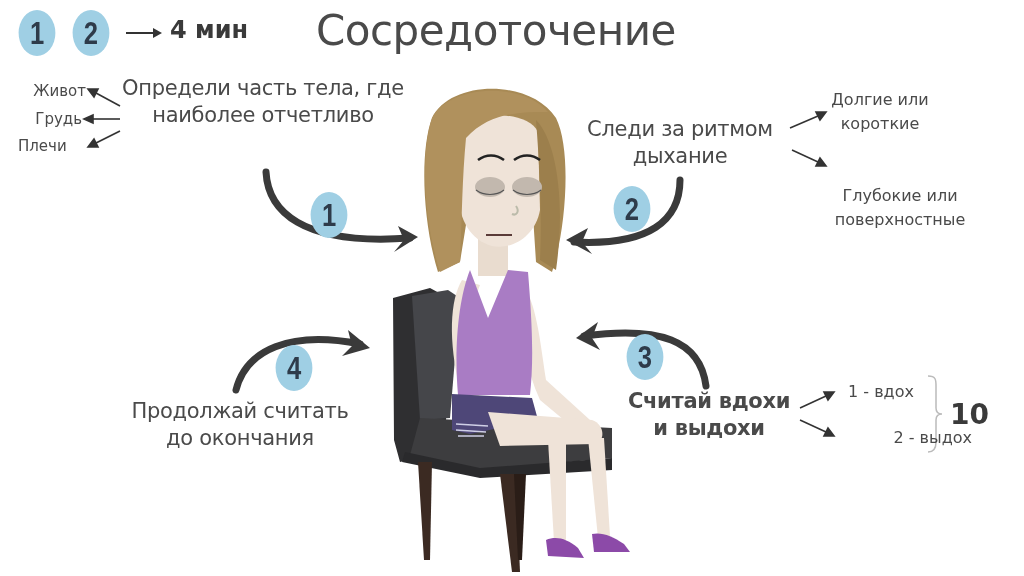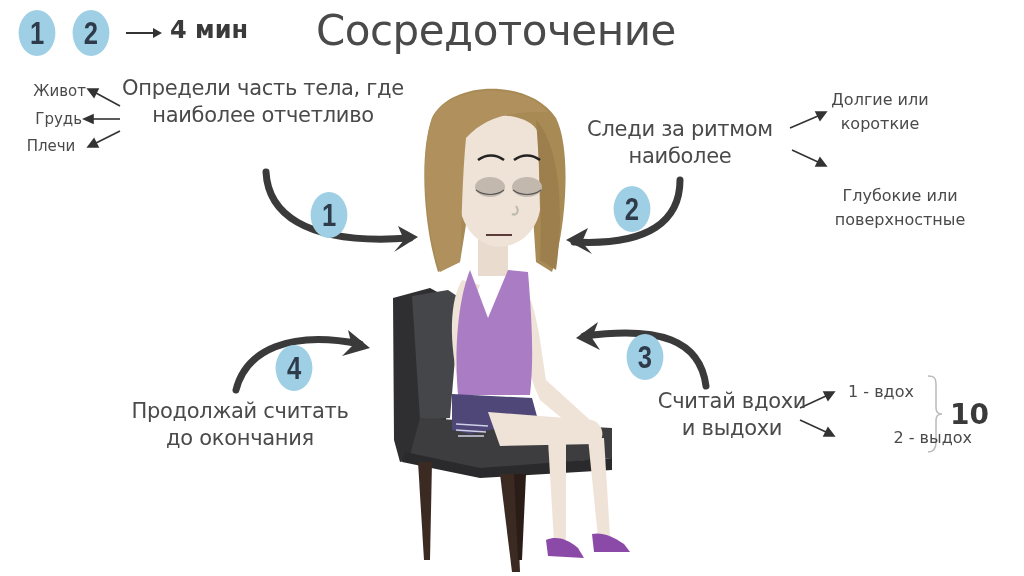--- a/index.html
+++ b/index.html
@@ -132,36 +132,36 @@
 <div class="badge" style="left:609px;top:186px;">2</div>
 <div class="badge" style="left:622px;top:334px;">3</div>
 <div class="badge" style="left:271px;top:345px;">4</div>
 
 <div class="txt big" style="left:118px;top:75px;width:290px;">
   <div>Определи часть тела, где</div>
   <div>наиболее отчетливо</div>
 </div>
 <div class="txt small" style="left:22px;top:79px;width:64px;text-align:right;font-size:15px;">Живот</div>
 <div class="txt small" style="left:20px;top:107px;width:62px;text-align:right;font-size:15px;">Грудь</div>
-<div class="txt small" style="left:18px;top:134px;width:66px;text-align:center;font-size:15px;">Плечи</div>
+<div class="txt small" style="left:18px;top:134px;width:66px;text-align:left;font-size:15px;">Плечи</div>
 
 <div class="txt big" style="left:580px;top:116px;width:200px;">
   <div>Следи за ритмом</div>
-  <div>наиболее</div>
+  <div>дыхание</div>
 </div>
 <div class="txt small" style="left:820px;top:88px;width:120px;">
   <div>Долгие или</div>
   <div>короткие</div>
 </div>
 <div class="txt small" style="left:820px;top:148px;width:160px;margin-top:36px;">
   <div>Глубокие или</div>
   <div>поверхностные</div>
 </div>
 
-<div class="txt big" style="left:647px;top:388px;width:170px;">
+<div class="txt big" style="left:624px;top:388px;width:170px;font-weight:bold;">
   <div>Считай вдохи</div>
   <div>и выдохи</div>
 </div>
 <div class="txt small" style="left:836px;top:380px;width:90px;text-align:center;">1 - вдох</div>
 <div class="txt small" style="left:872px;top:426px;width:100px;text-align:right;">2 - выдох</div>
 <div class="abs bold" style="left:950px;top:398px;font-size:28px;">10</div>
 
 <div class="txt big" style="left:110px;top:398px;width:260px;">
   <div>Продолжай считать</div>
   <div>до окончания</div>

